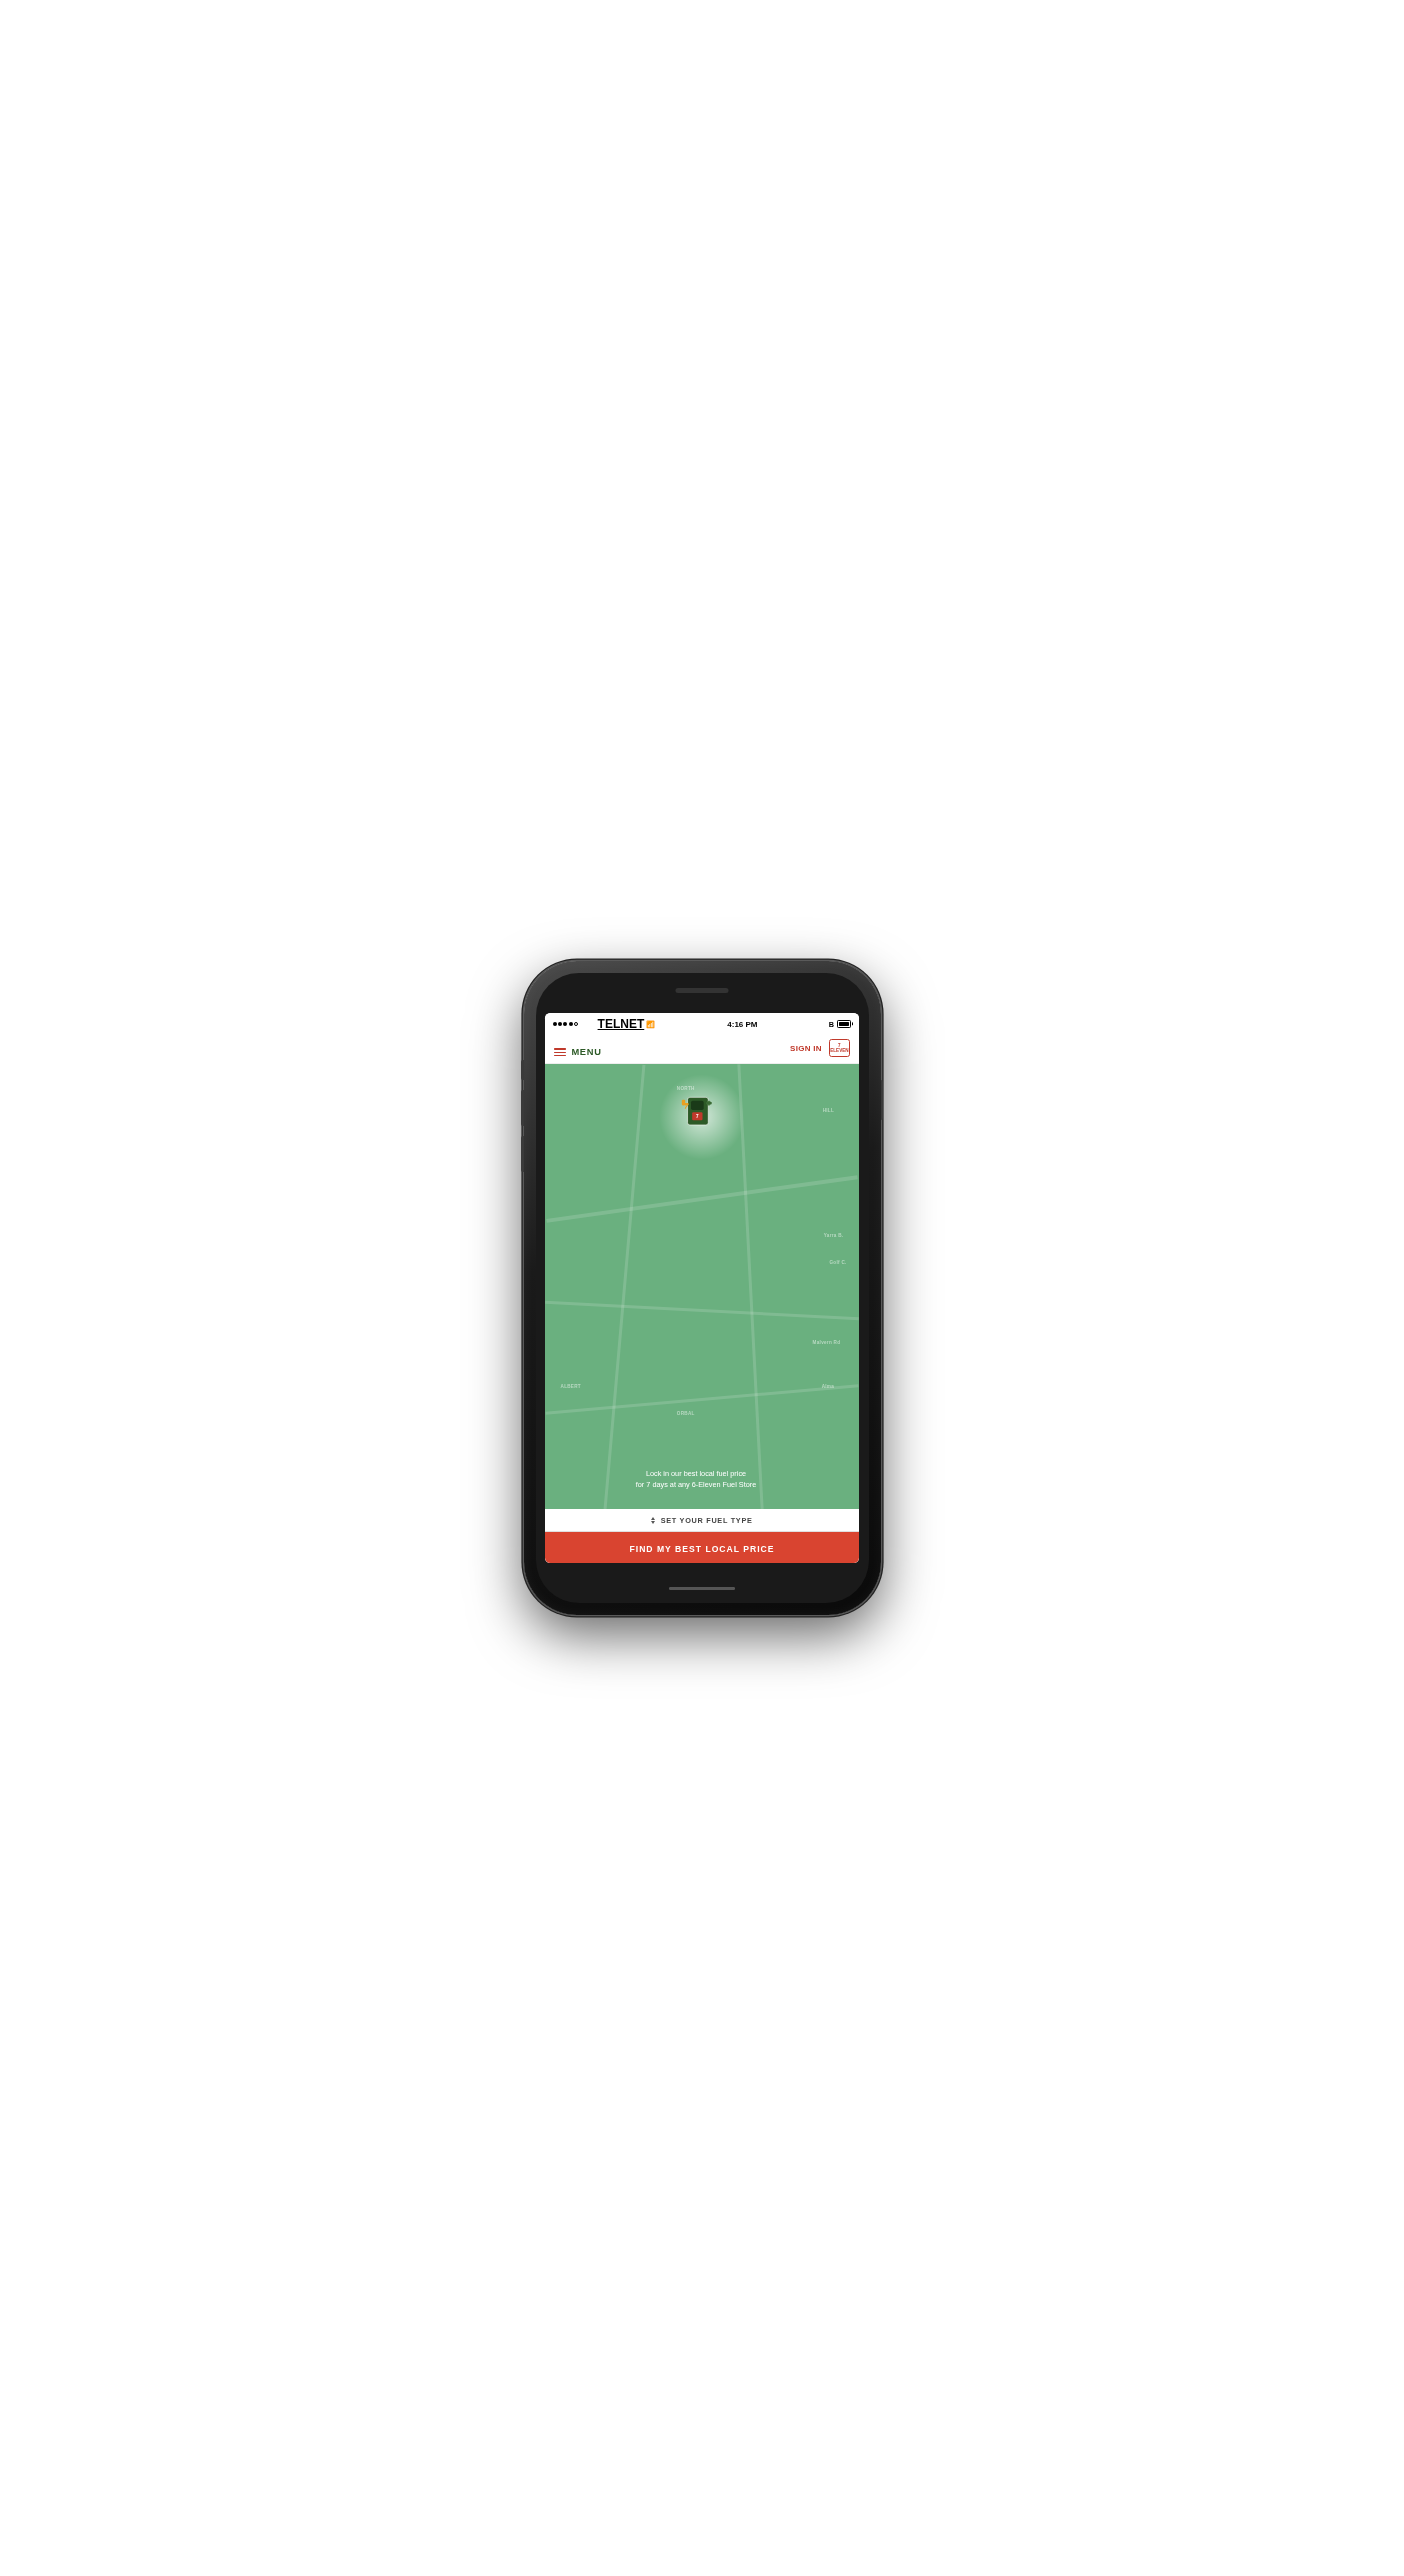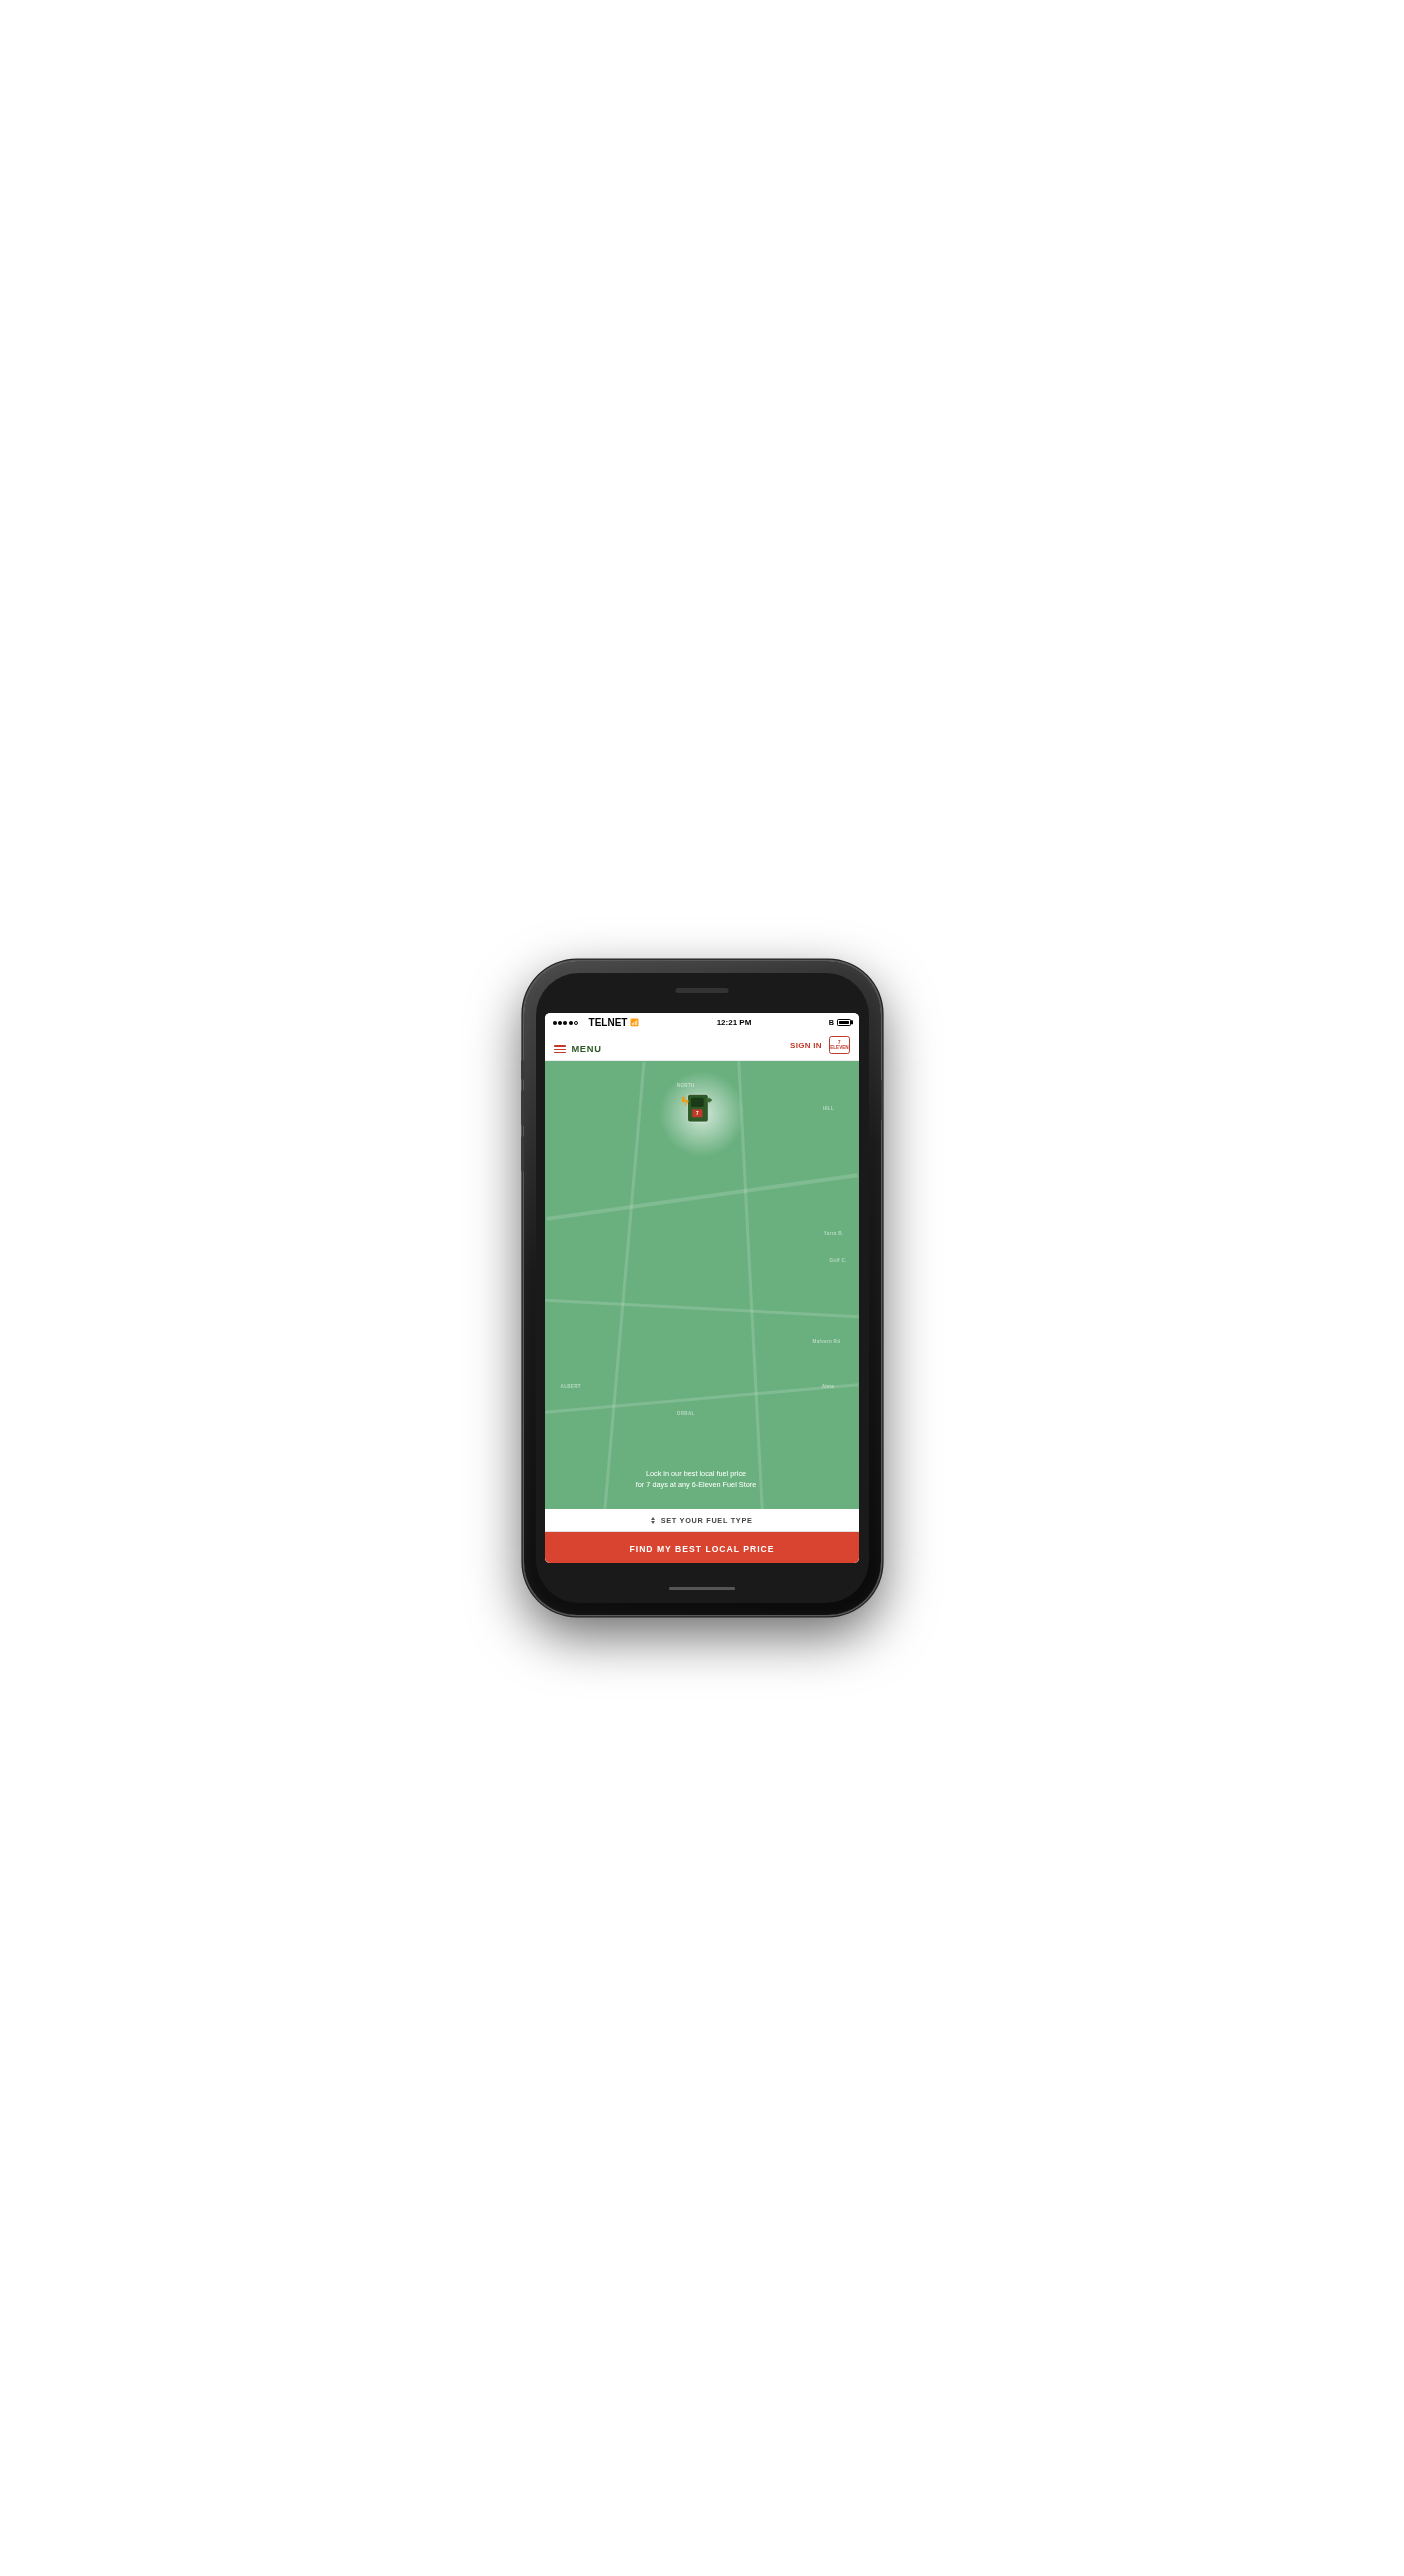--- a/index.html
+++ b/index.html
@@ -463,24 +463,24 @@
 
       <div class="status-bar">
         <div class="status-left">
           <div class="signal-dots">
             <div class="dot"></div>
             <div class="dot"></div>
             <div class="dot"></div>
             <div class="dot"></div>
             <div class="dot empty"></div>
           </div>
-          <span style="font-size:10px;font-weight:600;margin-left:8px;">TELNET</span>
+          <span style="font-size:12px;font-weight:600;margin-left:17px;text-decoration:underline;">TELNET</span>
           <span style="font-size:7.3px;">📶</span>
         </div>
-        <div class="status-center">12:21 PM</div>
+        <div class="status-center">4:16 PM</div>
         <div class="status-right">
           <span style="font-size:7.3px;">B</span>
           <div class="battery">
             <div class="battery-fill"></div>
           </div>
         </div>
       </div>
 
       <div class="nav-bar">
         <div class="menu-btn">

